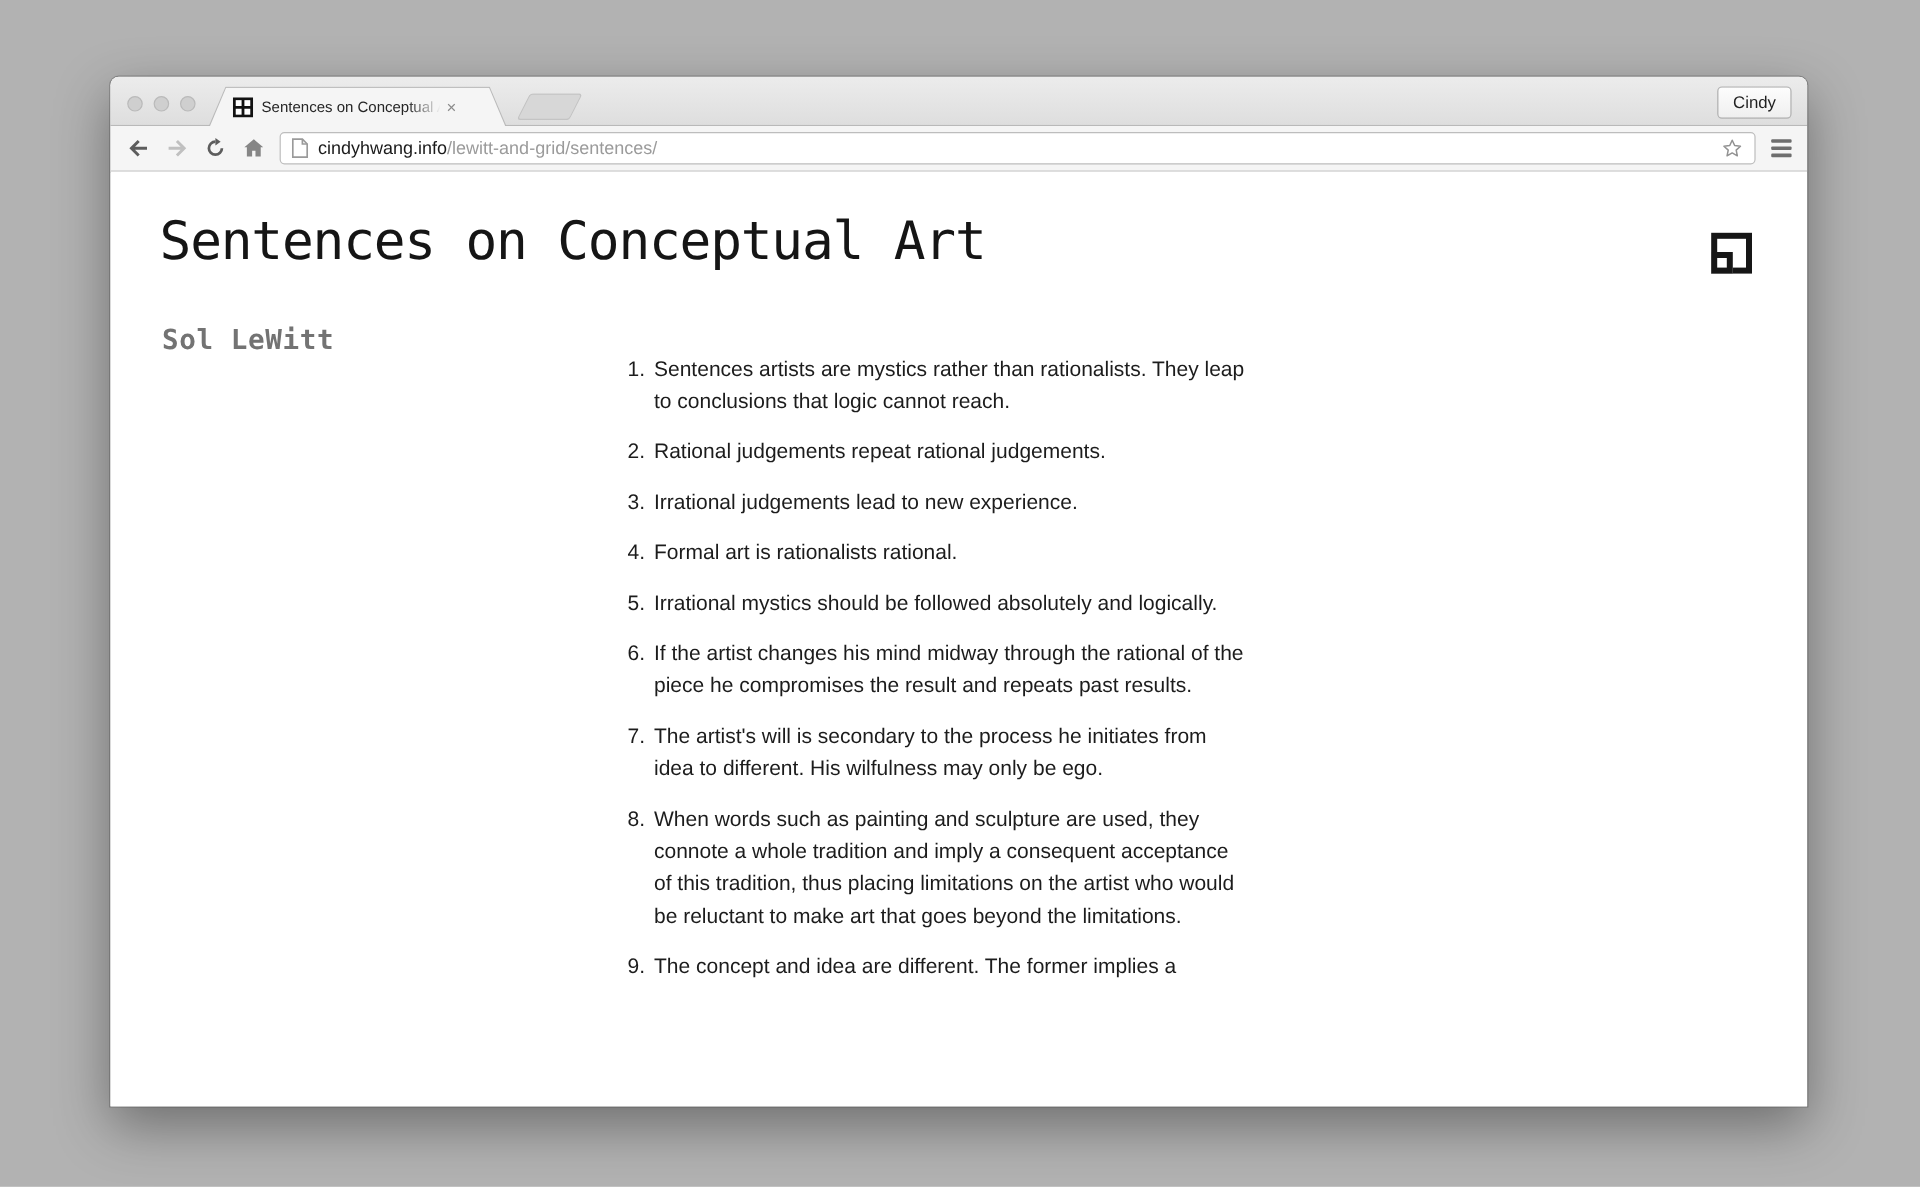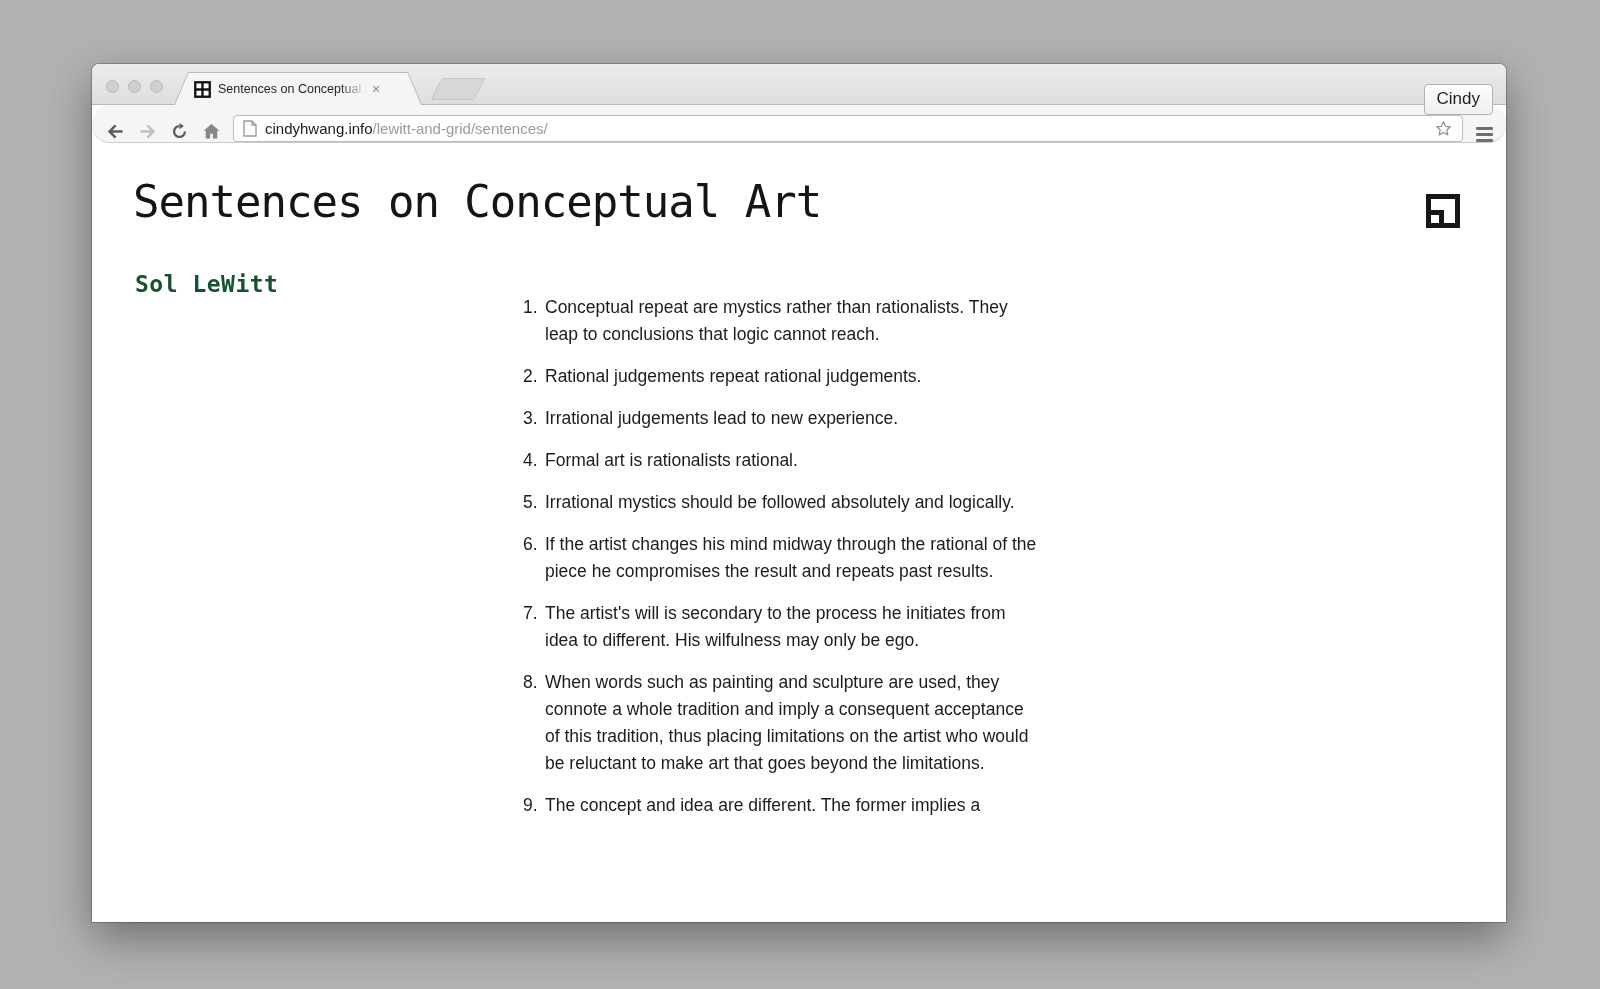--- a/index.html
+++ b/index.html
@@ -50,29 +50,29 @@
     font-size:14px; line-height:14px; color:#8a8a8a; margin-left:2px;
     cursor:default; flex:0 0 auto;
   }
   .newtab {
     position:absolute; left:344px; bottom:4px; width:44px; height:22px;
     background:#d7d7d7; border-radius:3px;
     transform:skewX(-27deg);
     box-shadow:inset 0 0 0 1px #c4c4c4;
   }
   .profile-btn {
-    position:absolute; right:13px; top:20px;
-    padding:4px 12px 5px; font-size:17px; color:#1f1f1f;
+    position:absolute; right:13px; top:8px;
+    padding:4px 12px 5px; font-size:14px; color:#1f1f1f;
     background:linear-gradient(#fdfdfd,#efefef);
     border:1px solid #b2b2b2; border-radius:4px;
   }
   
   .toolbar {
     height:38px; background:#f5f5f5; border-bottom:1px solid #cccccc;
-    display:flex; align-items:flex-end; padding:0 13px; gap:11px;border-radius:18px;
+    display:flex; align-items:center; padding:0 13px; gap:11px;
   }
   .nav-ic { width:21px; height:21px; flex:0 0 auto; display:block; }
   .omnibox {
     flex:1; height:27px; background:#fff;
     border:1px solid #bdbdbd; border-radius:4px;
     display:flex; align-items:center; padding:0 9px; gap:8px;
     min-width:0;
   }
   .url { font-size:15px; white-space:nowrap; overflow:hidden; }
   .url .domain { color:#1b1b1b; }
@@ -92,21 +92,21 @@
     position:absolute; right:46px; top:50px; width:34px; height:34px;
     border:5px solid #161616;
   }
   .corner-icon .inner {
     position:absolute; left:-5px; bottom:-5px; width:18px; height:18px;
     border:5px solid #161616; background:#fff;
   }
   .author {
     position:absolute; left:43px; top:127px;
     font-family:"DejaVu Sans Mono", monospace;
-    font-size:23px; color:#14532d; letter-spacing:.5px;
+    font-size:23px; color:#737373; letter-spacing:.5px;
   }
   .sentence-list {
     position:absolute; left:431px; top:150px; width:516px;
     list-style:none;
   }
   .sentence {
     display:flex; margin-bottom:15px;
     font-size:17.5px; line-height:27px; color:#1c1c1c;
   }
   .sentence .num { flex:0 0 22px; }
@@ -179,21 +179,21 @@
 
     <div class="corner-icon">
       <div class="inner"></div>
     </div>
 
     <h2 class="author">Sol LeWitt</h2>
 
     <ol class="sentence-list">
   <li class="sentence">
     <span class="num">1.</span>
-    <span class="txt">Conceptual repeat are mystics rather than rationalists. They leap to conclusions that logic cannot reach.</span>
+    <span class="txt">Sentences artists are mystics rather than rationalists. They leap to conclusions that logic cannot reach.</span>
   </li>
 
   <li class="sentence">
     <span class="num">2.</span>
     <span class="txt">Rational judgements repeat rational judgements.</span>
   </li>
 
   <li class="sentence">
     <span class="num">3.</span>
     <span class="txt">Irrational judgements lead to new experience.</span>

